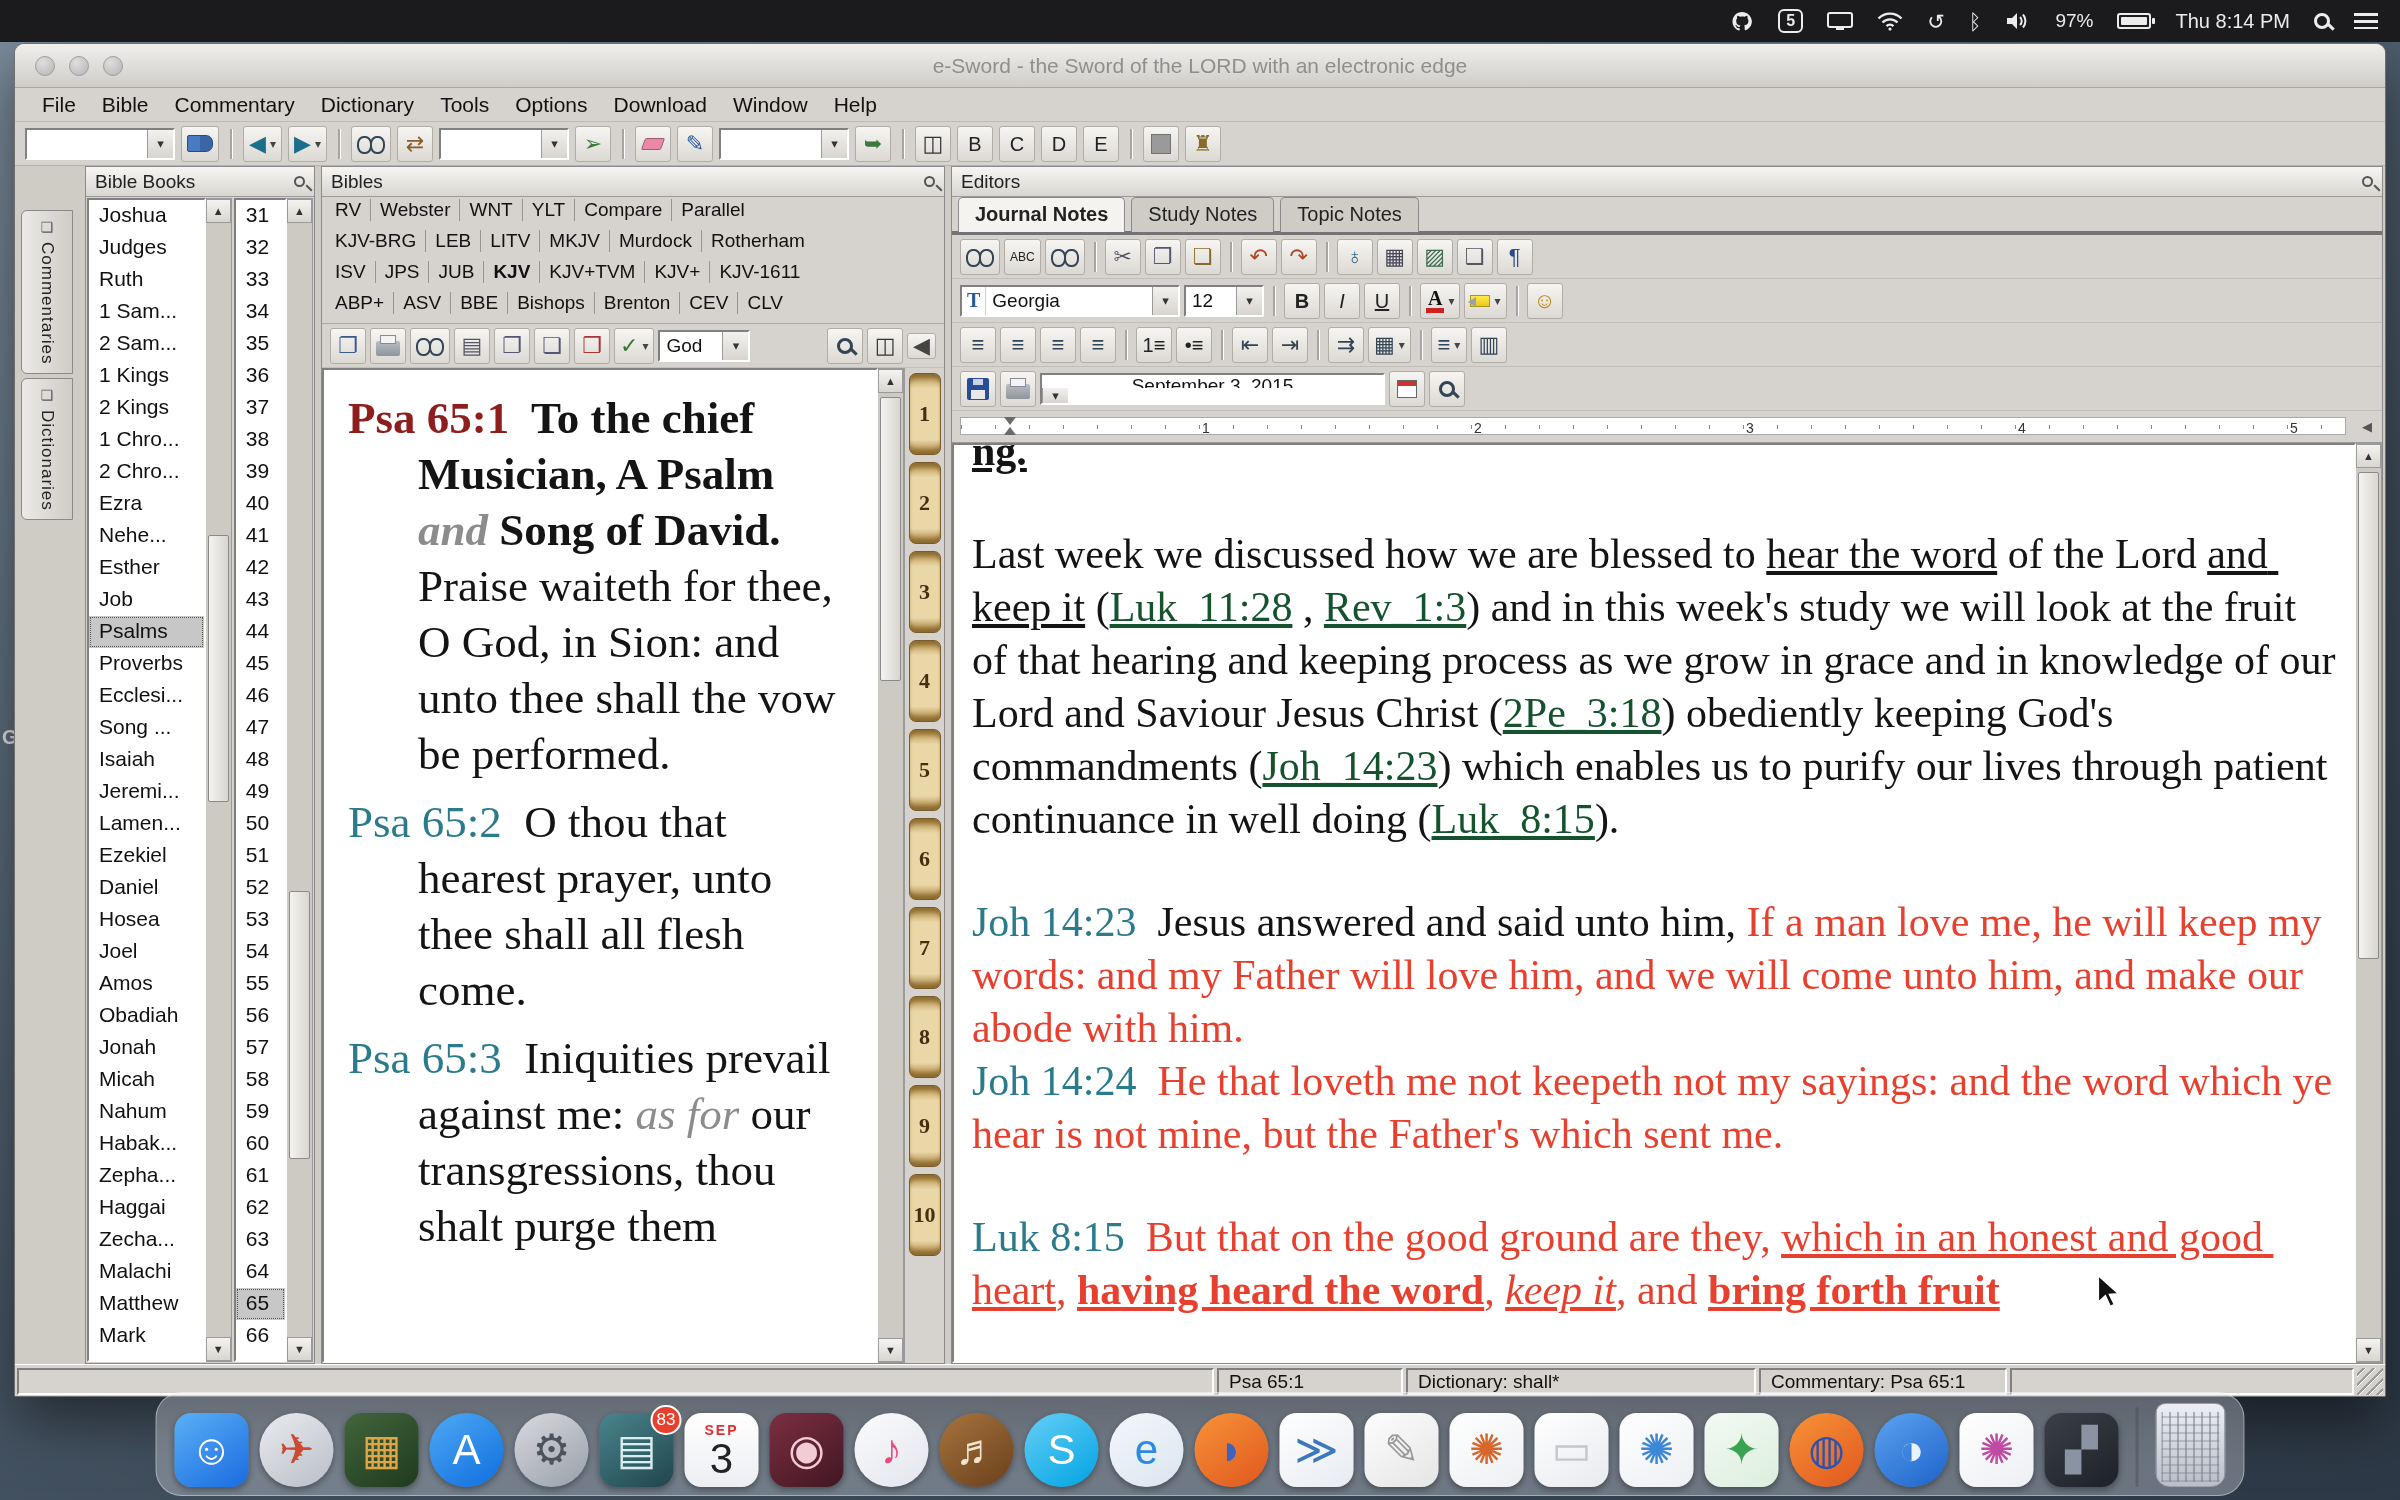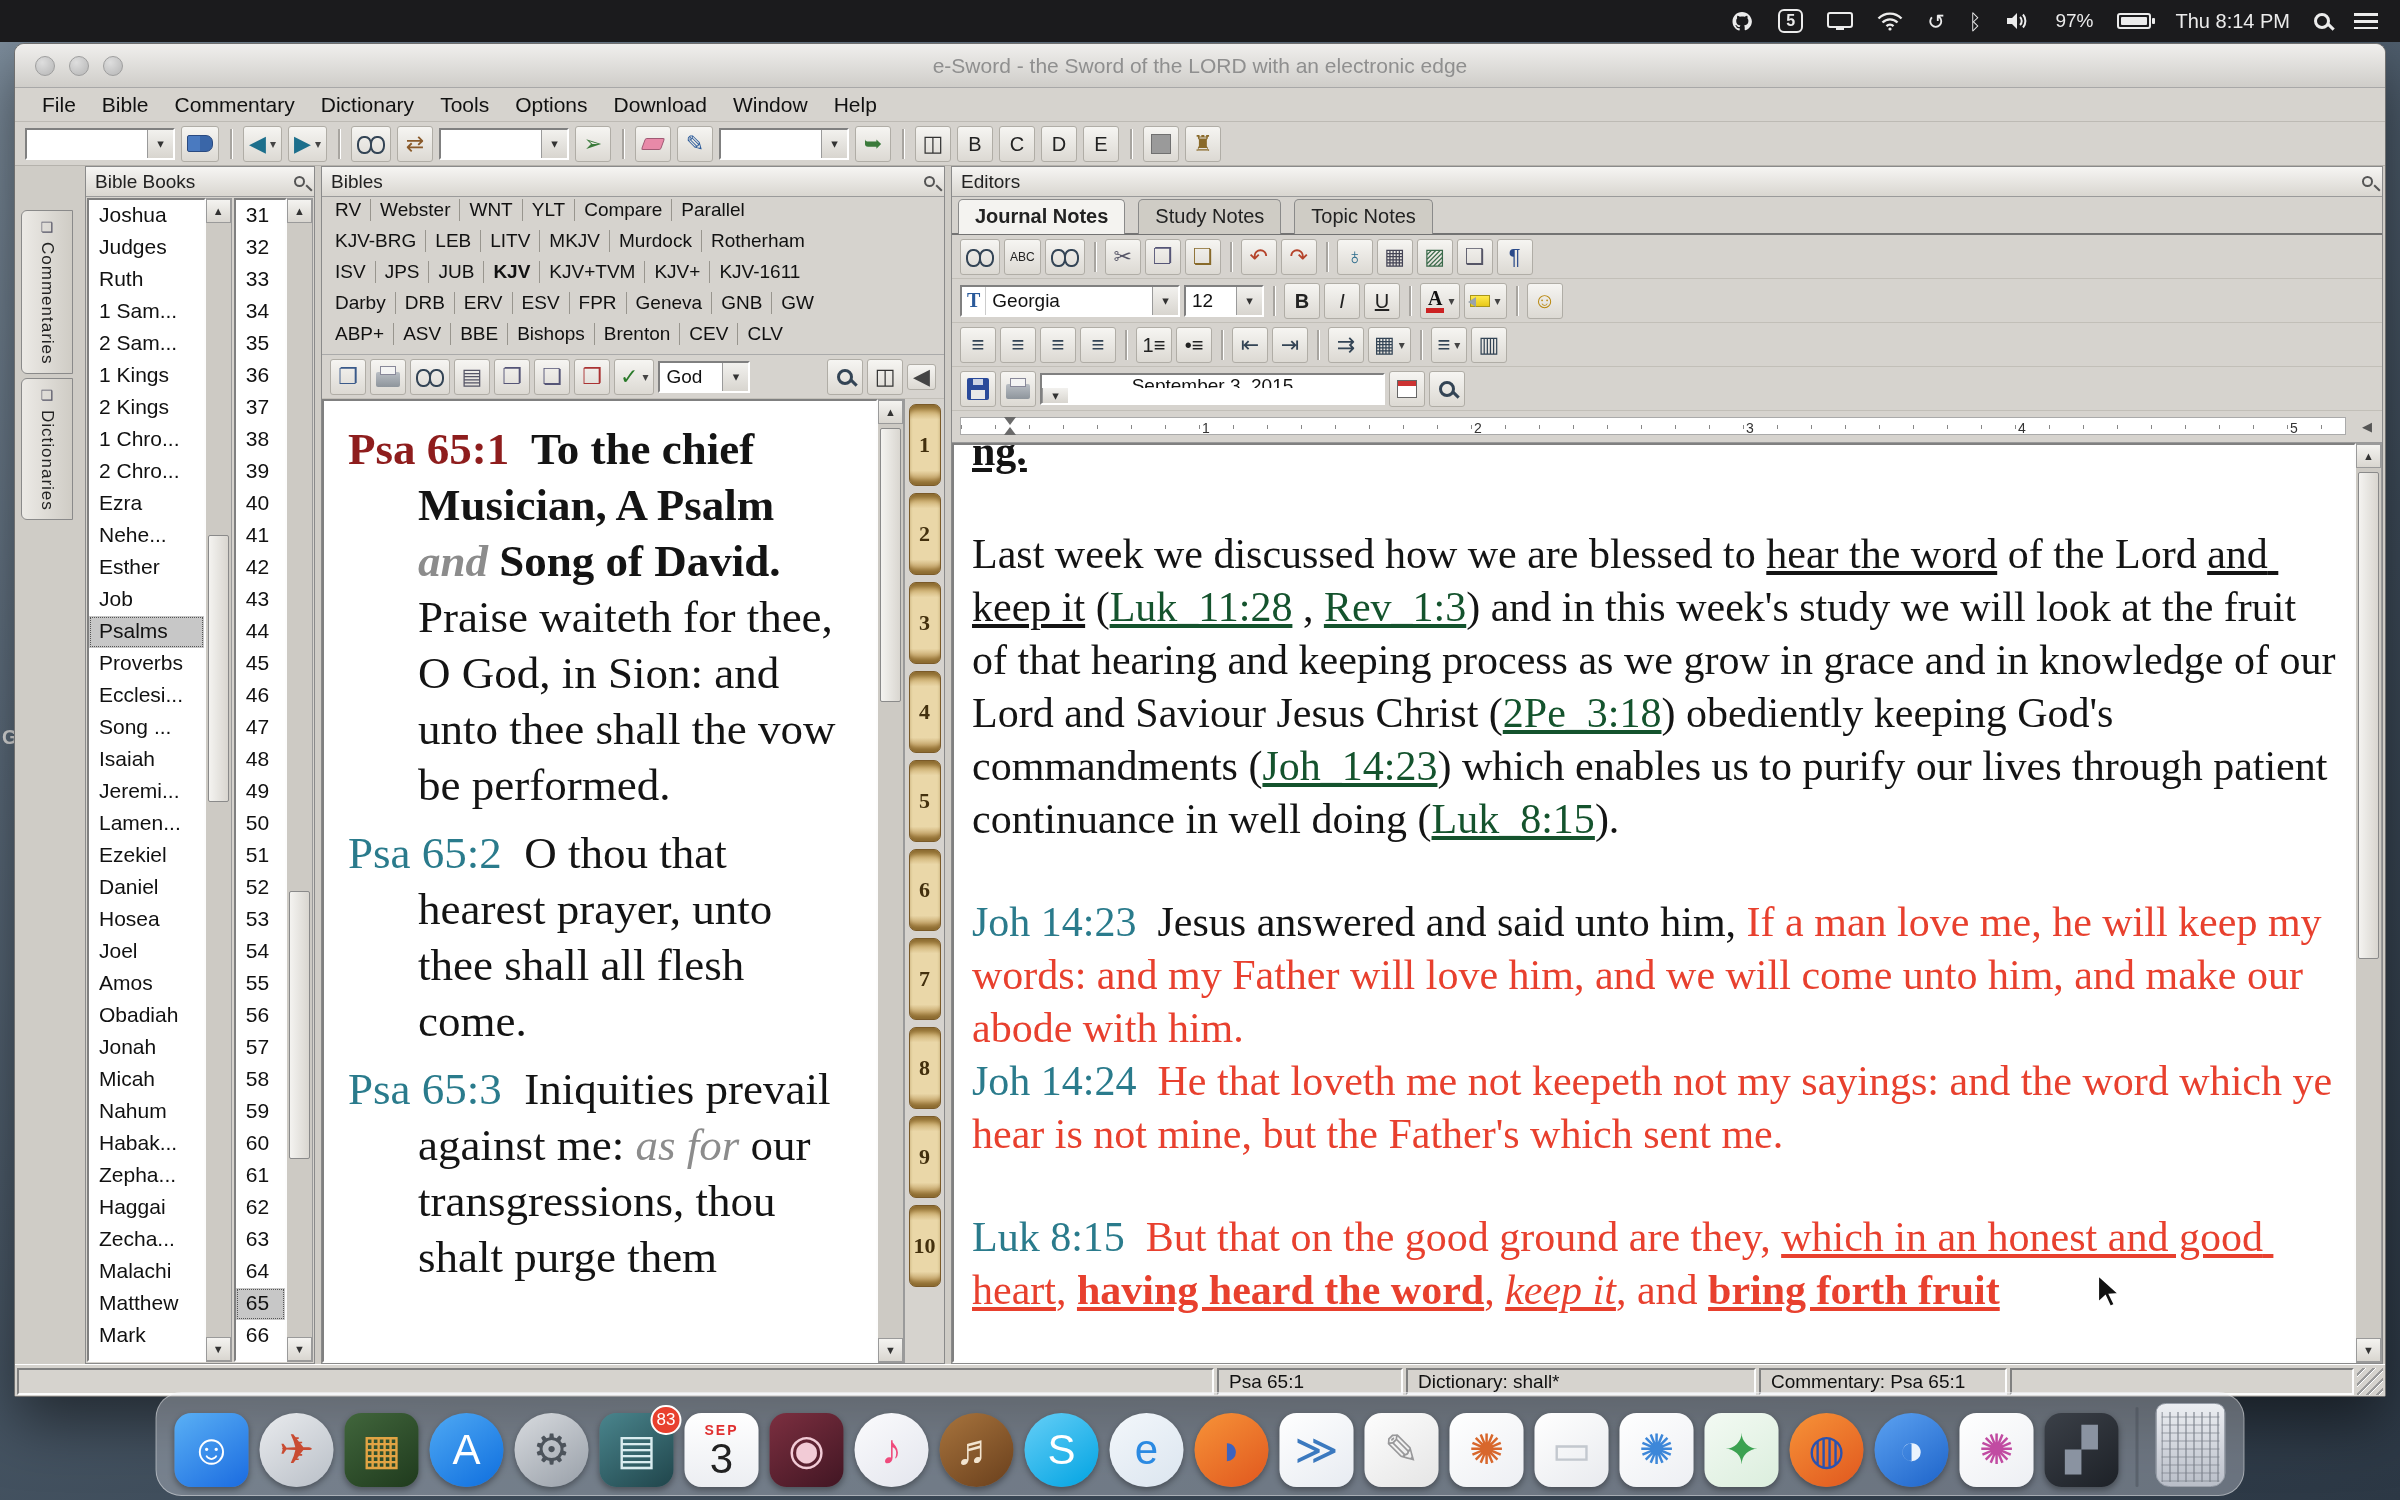--- a/index.html
+++ b/index.html
@@ -103,21 +103,21 @@
   .btab.active{font-weight:bold}
   .bibles-body{flex:1;display:flex;min-height:0}
   #verse-area{flex:1;padding:8px 12px;font-family:"Liberation Serif",serif;font-size:45px;line-height:56px;color:#141414;overflow:hidden;white-space:pre-wrap}
   .verse{margin:12px;padding-left:70px;text-indent:-70px}
   #chapstrip{width:40px;background:#d6d3ce;border-left:1px solid #9a9a9a;display:flex;flex-direction:column;align-items:center;padding:5px 0;gap:7px}
   .scrollbtn{width:32px;height:82px;flex:0 0 auto;background:linear-gradient(180deg,#b8924a,#ead7a8 18%,#ead7a8 82%,#a87f3c);
     border:1px solid #7a5a28;border-radius:7px;display:flex;align-items:center;justify-content:center;
     box-shadow:inset 0 7px 5px -3px #8a6a30, inset 0 -7px 5px -3px #8a6a30}
   .scrollnum{font-family:"Liberation Serif",serif;font-size:22px;font-weight:bold;color:#43300e}
   
-  #etabs{height:38px;flex:0 0 auto;display:flex;align-items:flex-end;padding:0 6px;background:#d6d3ce;border-bottom:2px solid #737373;gap:13px}
+  #etabs{height:38px;flex:0 0 auto;display:flex;align-items:flex-end;padding:0 6px;background:#d6d3ce;border-bottom:4px solid #737373;gap:6px}
   .etab{font-size:20px;padding:5px 16px 6px;border:1px solid #8a8a8a;border-bottom:none;border-radius:5px 5px 0 0;background:#cfccc5;color:#222;margin-bottom:-1px}
   .etab.active{background:#f4f3f0;font-weight:bold}
   #ruler{height:32px;flex:0 0 auto;position:relative;background:#d6d3ce;border-bottom:1px solid #9a9a9a}
   .ruler-track{position:absolute;left:8px;right:36px;top:6px;height:18px;background:#fff;border:1px solid #aaa}
   .ruler-track::after{content:'';position:absolute;left:0;right:0;top:7px;height:4px;background:repeating-linear-gradient(to right,#888 0 1px,transparent 1px 34px)}
   .rnum{position:absolute;top:9px;font-size:14px;color:#333}
   .rright{position:absolute;right:10px;top:8px;font-size:13px;color:#555}
   .rmark{position:absolute;width:0;height:0;border-left:6px solid transparent;border-right:6px solid transparent}
   .rmark.t{left:52px;top:6px;border-top:8px solid #6a6a6a}
   .rmark.b{left:52px;bottom:7px;border-bottom:8px solid #6a6a6a}
@@ -440,30 +440,20 @@
             <div class="btabrow">
               <span class="btab">ISV</span>
               <span class="btab">JPS</span>
               <span class="btab">JUB</span>
               <span class="btab active">KJV</span>
               <span class="btab">KJV+TVM</span>
               <span class="btab">KJV+</span>
               <span class="btab">KJV-1611</span>
             </div>
             <div class="btabrow">
-              <span class="btab">Darby</span>
-              <span class="btab">DRB</span>
-              <span class="btab">ERV</span>
-              <span class="btab">ESV</span>
-              <span class="btab">FPR</span>
-              <span class="btab">Geneva</span>
-              <span class="btab">GNB</span>
-              <span class="btab">GW</span>
-            </div>
-            <div class="btabrow">
               <span class="btab">ABP+</span>
               <span class="btab">ASV</span>
               <span class="btab">BBE</span>
               <span class="btab">Bishops</span>
               <span class="btab">Brenton</span>
               <span class="btab">CEV</span>
               <span class="btab">CLV</span>
             </div>
           </div>
         <div class="toolbar sub" id="bibles-toolbar">

